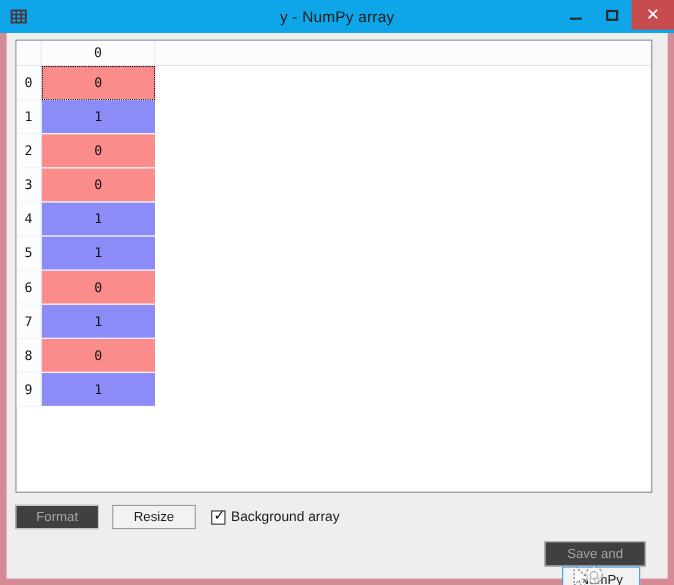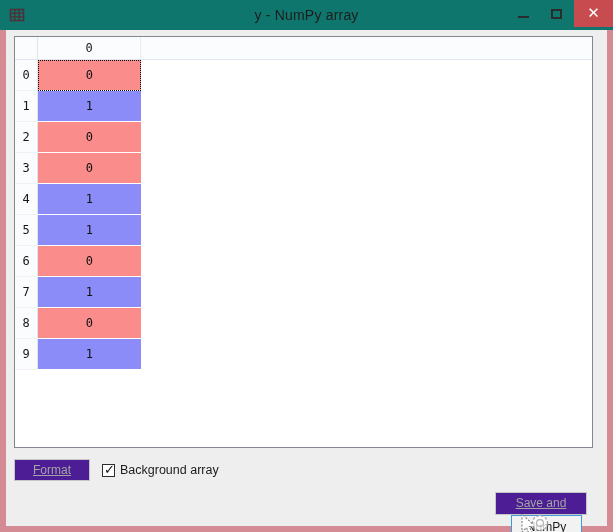--- a/index.html
+++ b/index.html
@@ -22,21 +22,21 @@
     box-sizing: border-box;
     background: #d58b93;
     border: 0;
   }
 
   .titlebar {
     position: absolute;
     left: 0; top: 0;
     width: 613px;
     height: 30px;
-    background: #0f766e;
+    background: #0ea5e9;
     display: flex;
     align-items: center;
   }
   .title-icon {
     position: absolute;
     left: 9px;
     top: 7px;
     width: 16px;
     height: 16px;
     display: block;
@@ -207,22 +207,21 @@
     color: #1d1d1d;
     font-family: "Liberation Sans", sans-serif;
     text-align: center;
     line-height: 20px;
     padding: 0 6px;
     cursor: default;
   }
   .btn.disabled {
     color: #a4a4a4;
     border-color: #c6c6c6;
-    background: #4c1d95;
-    text-decoration: underline;
+    background: #404040;
   }
   .btn-format { width: 76px; margin-right: 12px; }
   .btn-resize { width: 76px; margin-right: 14px; }
 
   .checkbox-wrap {
     display: flex;
     align-items: center;
     cursor: default;
   }
   .checkbox-box {
@@ -378,20 +377,21 @@
               <td class="rowhead">9</td>
               <td class="cell" style="background: rgb(140, 140, 248);">1</td>
               <td class="blank"></td>
             </tr>
           </tbody>
       </table>
     </div>
 
     <div class="controls-row">
       <button class="btn btn-format disabled">Format</button>
+      <button class="btn btn-resize">Resize</button>
       <label class="checkbox-wrap">
         <span class="checkbox-box">
           <span class="tick">✓</span>
         </span>
         <span class="checkbox-label">Background array</span>
       </label>
     </div>
 
     <div class="footer-row">
       <button class="btn btn-save disabled">Save and Close</button>

